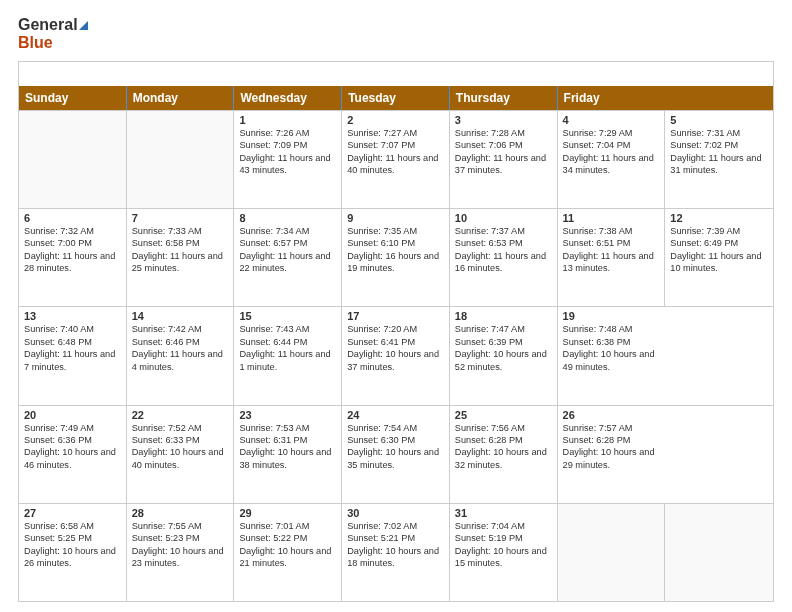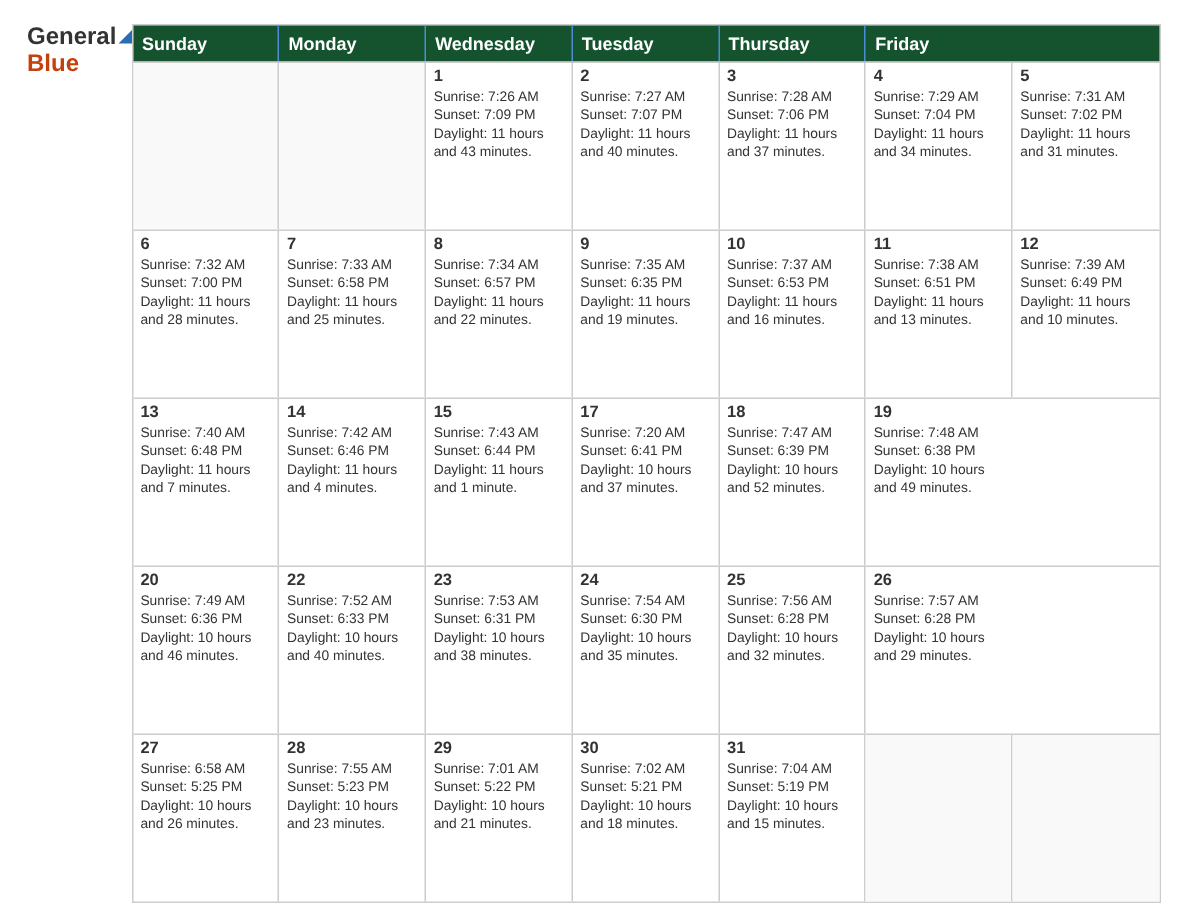--- a/index.html
+++ b/index.html
@@ -8,21 +8,21 @@
       background: #fff;
       width: 792px;
       height: 612px;
       overflow: hidden;
     }
     .page {
       width: 792px;
       height: 612px;
       padding: 16px 18px 10px 18px;
       display: flex;
-      flex-direction: row;
+      flex-direction: column;
     }
     .header {
       display: flex;
       justify-content: space-between;
       align-items: flex-start;
       margin-bottom: 8px;
     }
     .logo {
       display: flex;
       align-items: center;
@@ -42,21 +42,22 @@
     }
     .calendar {
       flex: 1;
       display: flex;
       flex-direction: column;
       border: 1px solid #ccc;
     }
     .cal-header-row {
       display: grid;
       grid-template-columns: repeat(7, 1fr);
-      background: #14532d;
+      background: #a16207;
+      margin-top: 24px;
     }
     .cal-header-cell {
       color: #fff;
       font-size: 12px;
       font-weight: bold;
       padding: 5px 6px;
       text-align: left;
       border-right: 1px solid #4a8dd5;
     }
     .cal-header-cell:last-child { border-right: none; }
@@ -171,22 +172,22 @@
           </div>
           <div class="cal-cell">
             <span class="day-num">8</span>
             <p>Sunrise: 7:34 AM</p>
             <p>Sunset: 6:57 PM</p>
             <p>Daylight: 11 hours and 22 minutes.</p>
           </div>
           <div class="cal-cell">
             <span class="day-num">9</span>
             <p>Sunrise: 7:35 AM</p>
-            <p>Sunset: 6:35 PM</p>
-            <p>Daylight: 11 hours and 19 minutes.</p>
+            <p>Sunset: 6:10 PM</p>
+            <p>Daylight: 16 hours and 19 minutes.</p>
           </div>
           <div class="cal-cell">
             <span class="day-num">10</span>
             <p>Sunrise: 7:37 AM</p>
             <p>Sunset: 6:53 PM</p>
             <p>Daylight: 11 hours and 16 minutes.</p>
           </div>
           <div class="cal-cell">
             <span class="day-num">11</span>
             <p>Sunrise: 7:38 AM</p>

